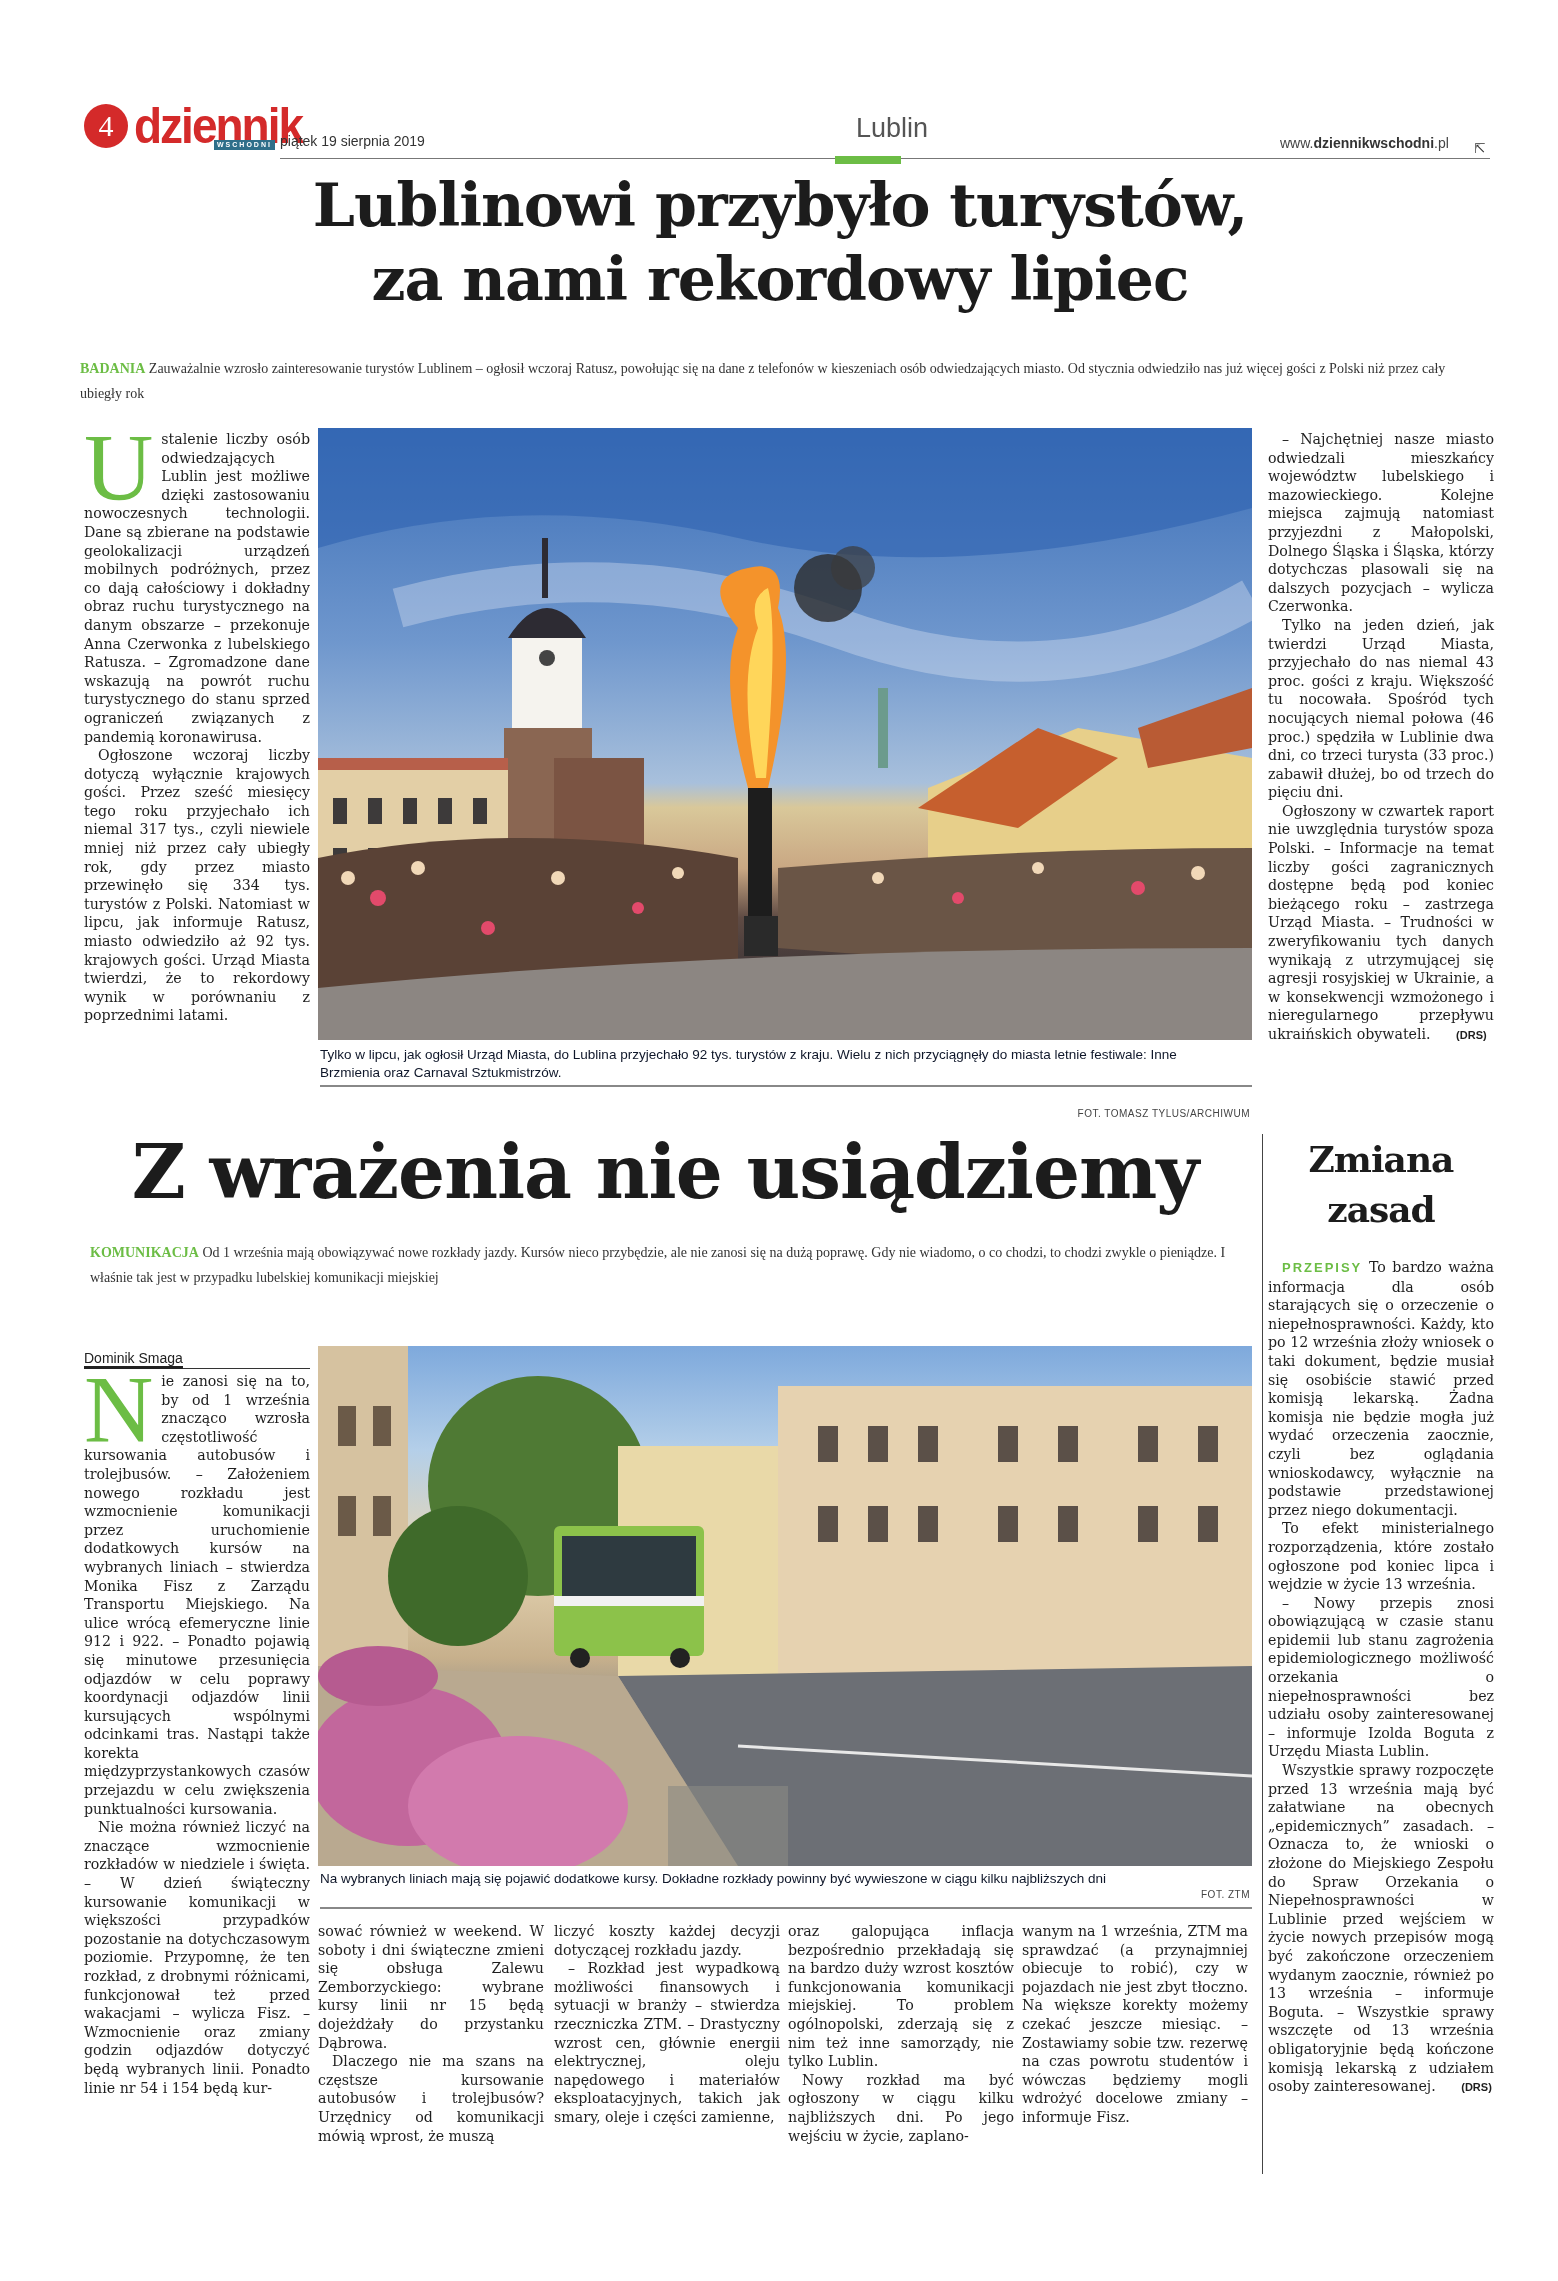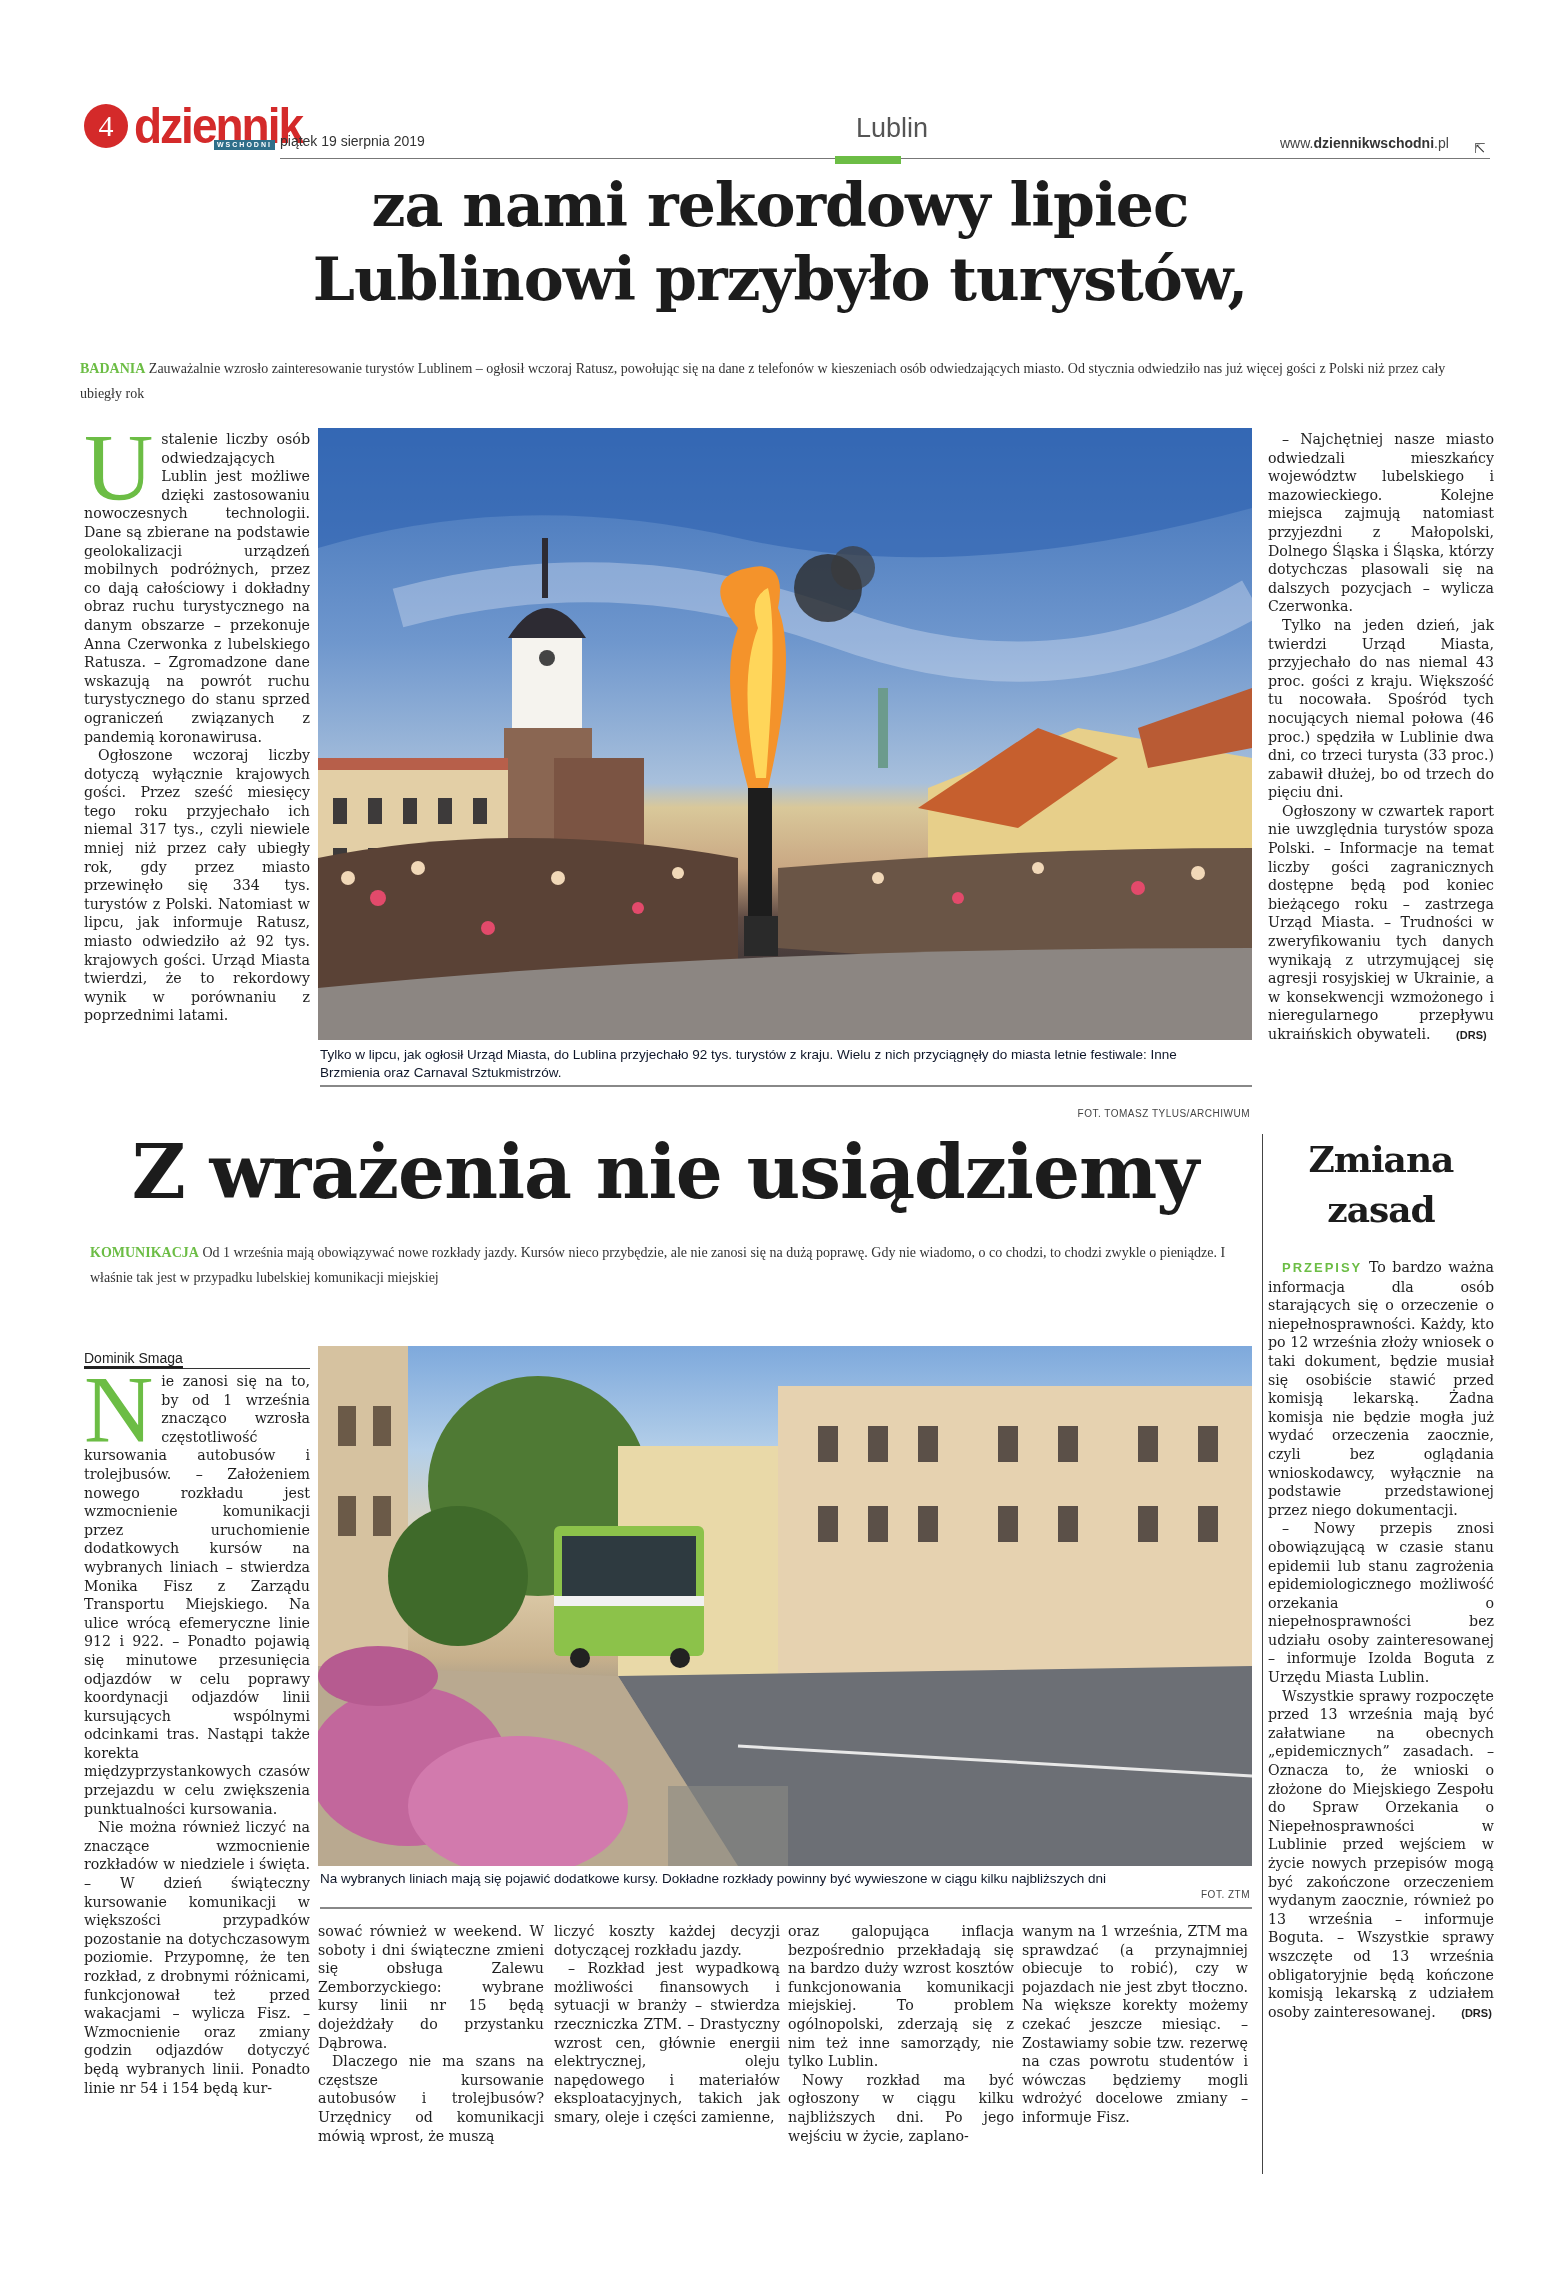--- a/index.html
+++ b/index.html
@@ -66,22 +66,22 @@
   <span class="logo-sub">WSCHODNI</span>
 </div>
 <div class="abs date">piątek 19 sierpnia 2019</div>
 <div class="abs header-rule"></div>
 <div class="abs section">Lublin</div>
 <div class="abs section-bar"></div>
 <div class="abs site"><span>www.</span><b>dziennikwschodni</b><span>.pl</span></div>
 <div class="abs cursor">⇱</div>
 
 <div class="abs headline h1">
+  <div>Lublinowi przybyło turystów,</div>
   <div>za nami rekordowy lipiec</div>
-  <div>Lublinowi przybyło turystów,</div>
 </div>
 <div class="abs lead lead1">
   <span class="kicker">BADANIA</span>
   <span>Zauważalnie wzrosło zainteresowanie turystów Lublinem – ogłosił wczoraj Ratusz, powołując się na dane z telefonów w kieszeniach osób odwiedzających miasto. Od stycznia odwiedziło nas już więcej gości z Polski niż przez cały ubiegły rok</span>
 </div>
 
 <div class="abs col col1">
   <span class="dropcap">U</span>
   <p class="noind">stalenie liczby osób odwiedzających Lublin jest możliwe dzięki zastosowaniu nowoczesnych technologii. Dane są zbierane na podstawie geolokalizacji urządzeń mobilnych podróżnych, przez co dają całościowy i dokładny obraz ruchu turystycznego na danym obszarze – przekonuje Anna Czerwonka z lubelskiego Ratusza. – Zgromadzone dane wskazują na powrót ruchu turystycznego do stanu sprzed ograniczeń związanych z pandemią koronawirusa.</p>
   <p>Ogłoszone wczoraj liczby dotyczą wyłącznie krajowych gości. Przez sześć miesięcy tego roku przyjechało ich niemal 317 tys., czyli niewiele mniej niż przez cały ubiegły rok, gdy przez miasto przewinęło się 334 tys. turystów z Polski. Natomiast w lipcu, jak informuje Ratusz, miasto odwiedziło aż 92 tys. krajowych gości. Urząd Miasta twierdzi, że to rekordowy wynik w porównaniu z poprzednimi latami.</p>
@@ -237,15 +237,16 @@
   <p class="noind">wanym na 1 września, ZTM ma sprawdzać (a przynajmniej obiecuje to robić), czy w pojazdach nie jest zbyt tłoczno. Na większe korekty możemy czekać jeszcze miesiąc. – Zostawiamy sobie tzw. rezerwę na czas powrotu studentów i wówczas będziemy mogli wdrożyć docelowe zmiany – informuje Fisz.</p>
 </div>
 
 <div class="abs vrule"></div>
 <div class="abs headline side-title">
   <div>Zmiana</div>
   <div>zasad</div>
 </div>
 <div class="abs col side-body">
   <p><span class="kicker-side">PRZEPISY</span> <span>To bardzo ważna informacja dla osób starających się o orzeczenie o niepełnosprawności. Każdy, kto po 12 września złoży wniosek o taki dokument, będzie musiał się osobiście stawić przed komisją lekarską. Żadna komisja nie będzie mogła już wydać orzeczenia zaocznie, czyli bez oglądania wnioskodawcy, wyłącznie na podstawie przedstawionej przez niego dokumentacji.</span></p>
+  <p>To efekt ministerialnego rozporządzenia, które zostało ogłoszone pod koniec lipca i wejdzie w życie 13 września.</p>
   <p>– Nowy przepis znosi obowiązującą w czasie stanu epidemii lub stanu zagrożenia epidemiologicznego możliwość orzekania o niepełnosprawności bez udziału osoby zainteresowanej – informuje Izolda Boguta z Urzędu Miasta Lublin.</p>
   <p><span>Wszystkie sprawy rozpoczęte przed 13 września mają być załatwiane na obecnych „epidemicznych” zasadach. – Oznacza to, że wnioski o złożone do Miejskiego Zespołu do Spraw Orzekania o Niepełnosprawności w Lublinie przed wejściem w życie nowych przepisów mogą być zakończone orzeczeniem wydanym zaocznie, również po 13 września – informuje Boguta. – Wszystkie sprawy wszczęte od 13 września obligatoryjnie będą kończone komisją lekarską z udziałem osoby zainteresowanej.</span> <span class="tag">(DRS)</span></p>
 </div>
 
 </body></html>

